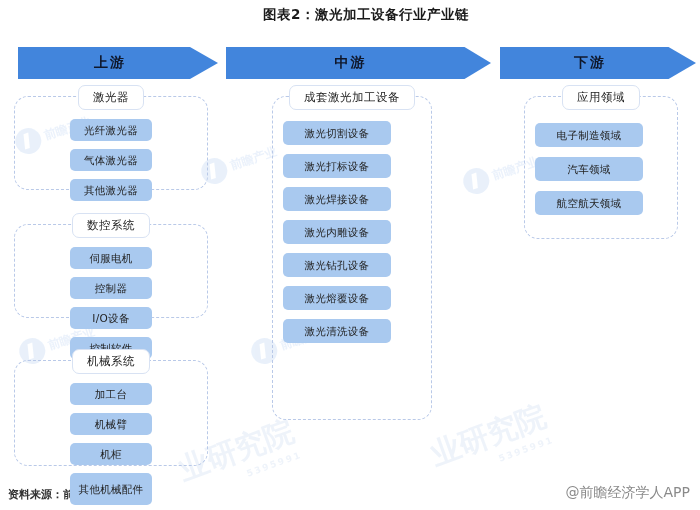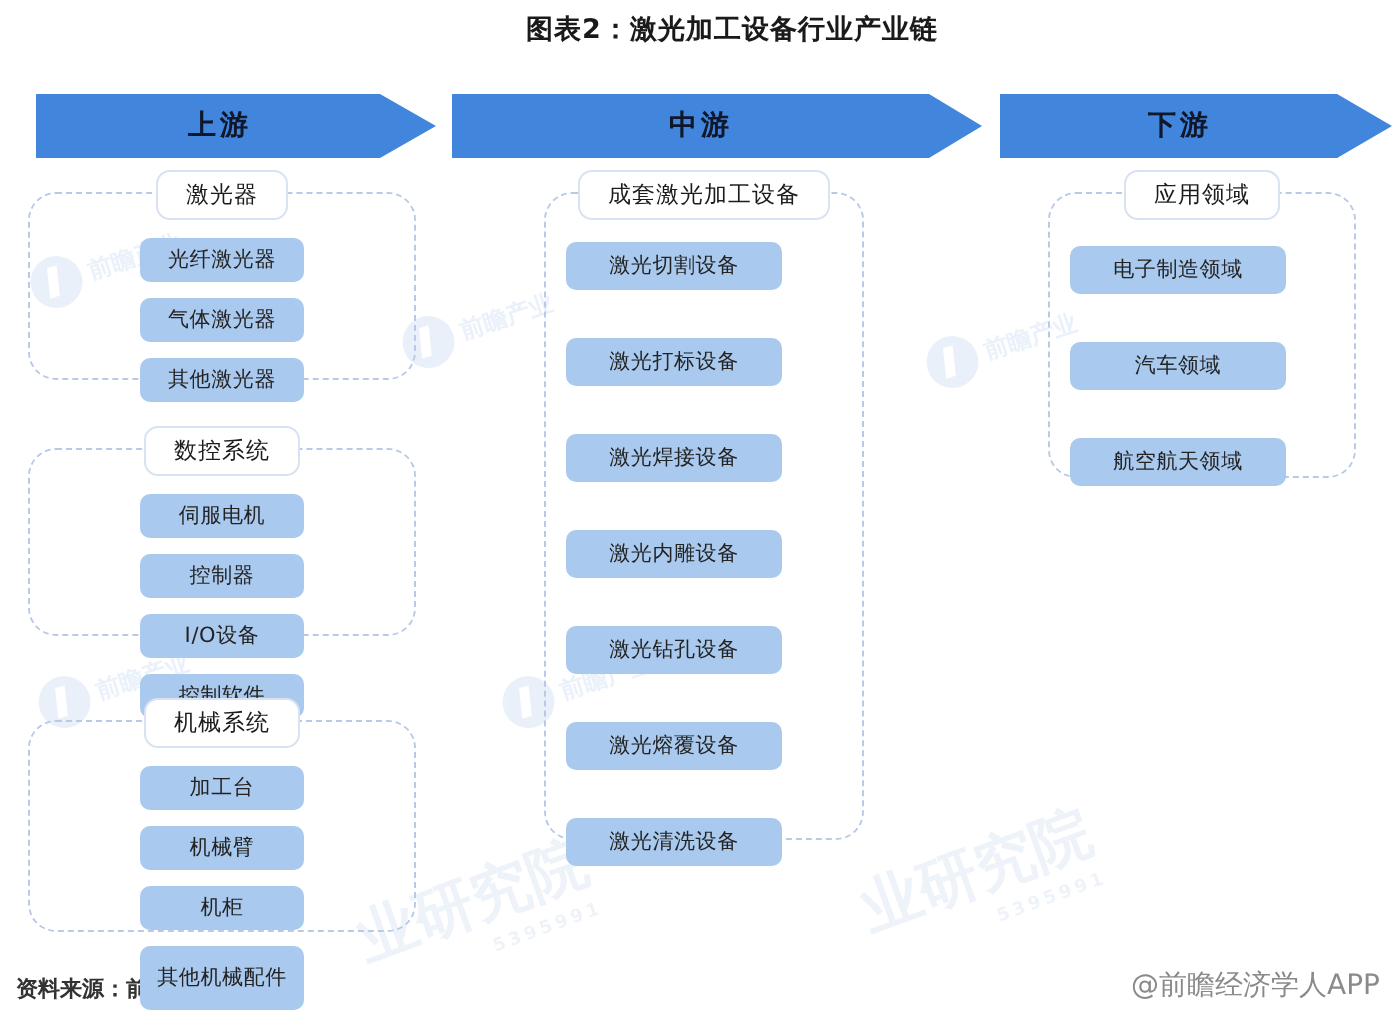--- a/index.html
+++ b/index.html
@@ -161,26 +161,26 @@
   
   .group-up { left: 14px; width: 192px; }
   .group-up .item { width: 82px; height: 22px; }
   .group-up .item.tall { height: 32px; padding: 16px 4px; }
   .g-up-1 { top: 96px;  height: 92px; }
   .g-up-2 { top: 224px; height: 92px; }
   .g-up-3 { top: 360px; height: 104px; }
 
   
   .group-mid { left: 272px; top: 96px; width: 158px; height: 322px; }
-  .group-mid .group-body { flex-direction: column; align-items: center; gap: 24px; top: 24px; }
+  .group-mid .group-body { flex-direction: column; align-items: center; gap: 9px; top: 24px; }
   .group-mid .item { width: 108px; height: 24px; }
 
   
   .group-down { left: 524px; top: 96px; width: 152px; height: 141px; }
-  .group-down .group-body { flex-direction: column; align-items: center; gap: 24px; top: 26px; }
+  .group-down .group-body { flex-direction: column; align-items: center; gap: 10px; top: 26px; }
   .group-down .item { width: 108px; height: 24px; }
 
   
   .footer-left {
     position: absolute;
     left: 8px;
     bottom: 8px;
     font-size: 11px;
     color: #333;
     font-weight: bold;

